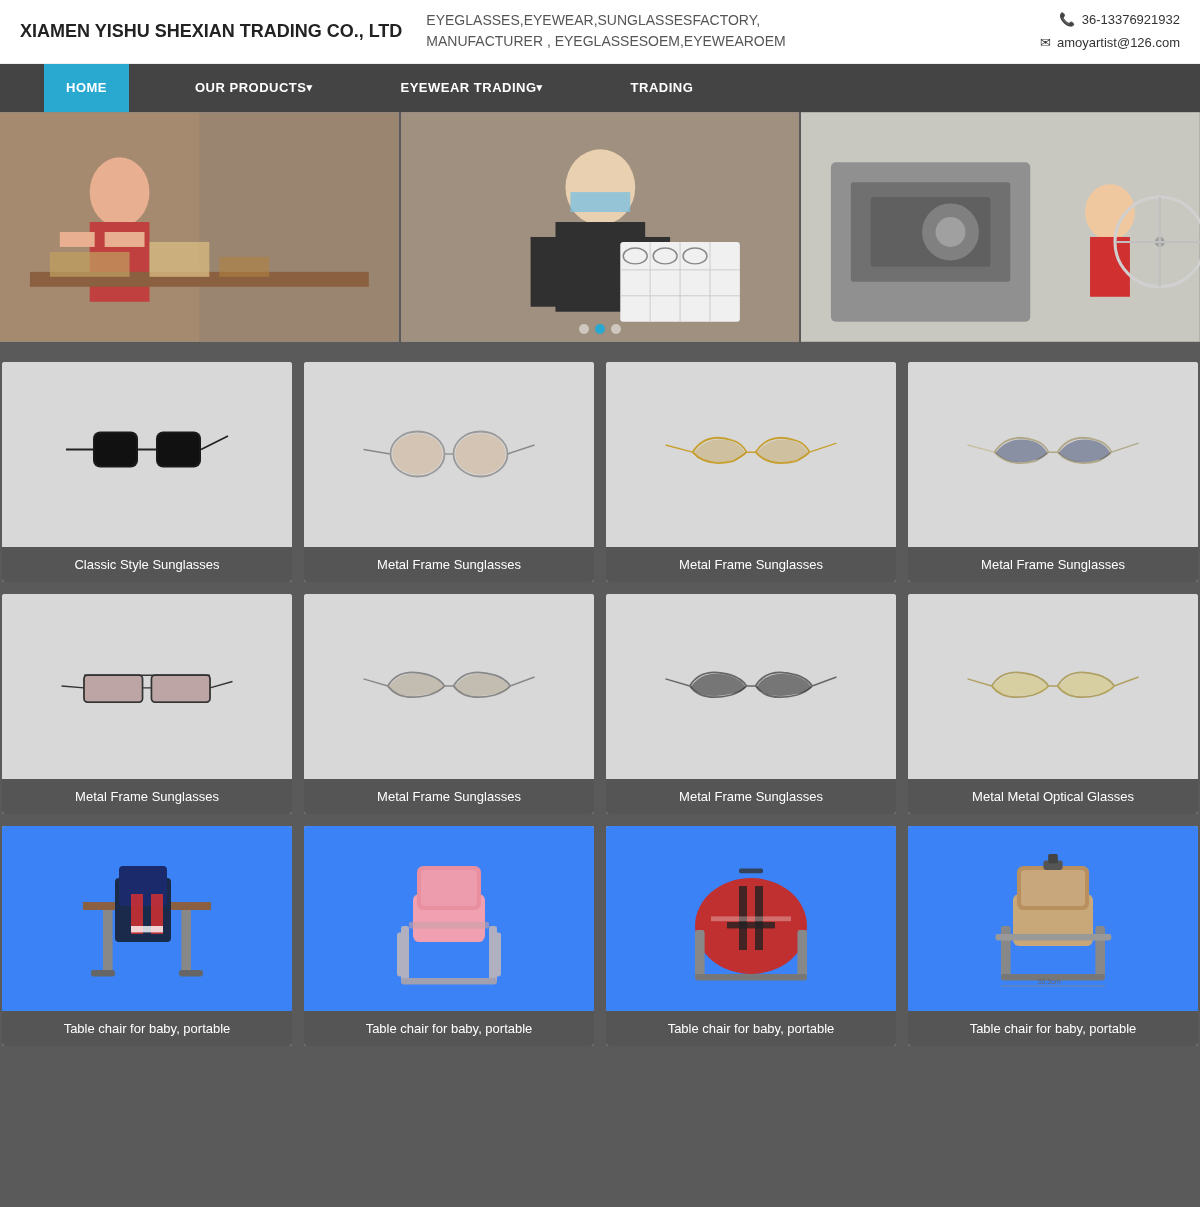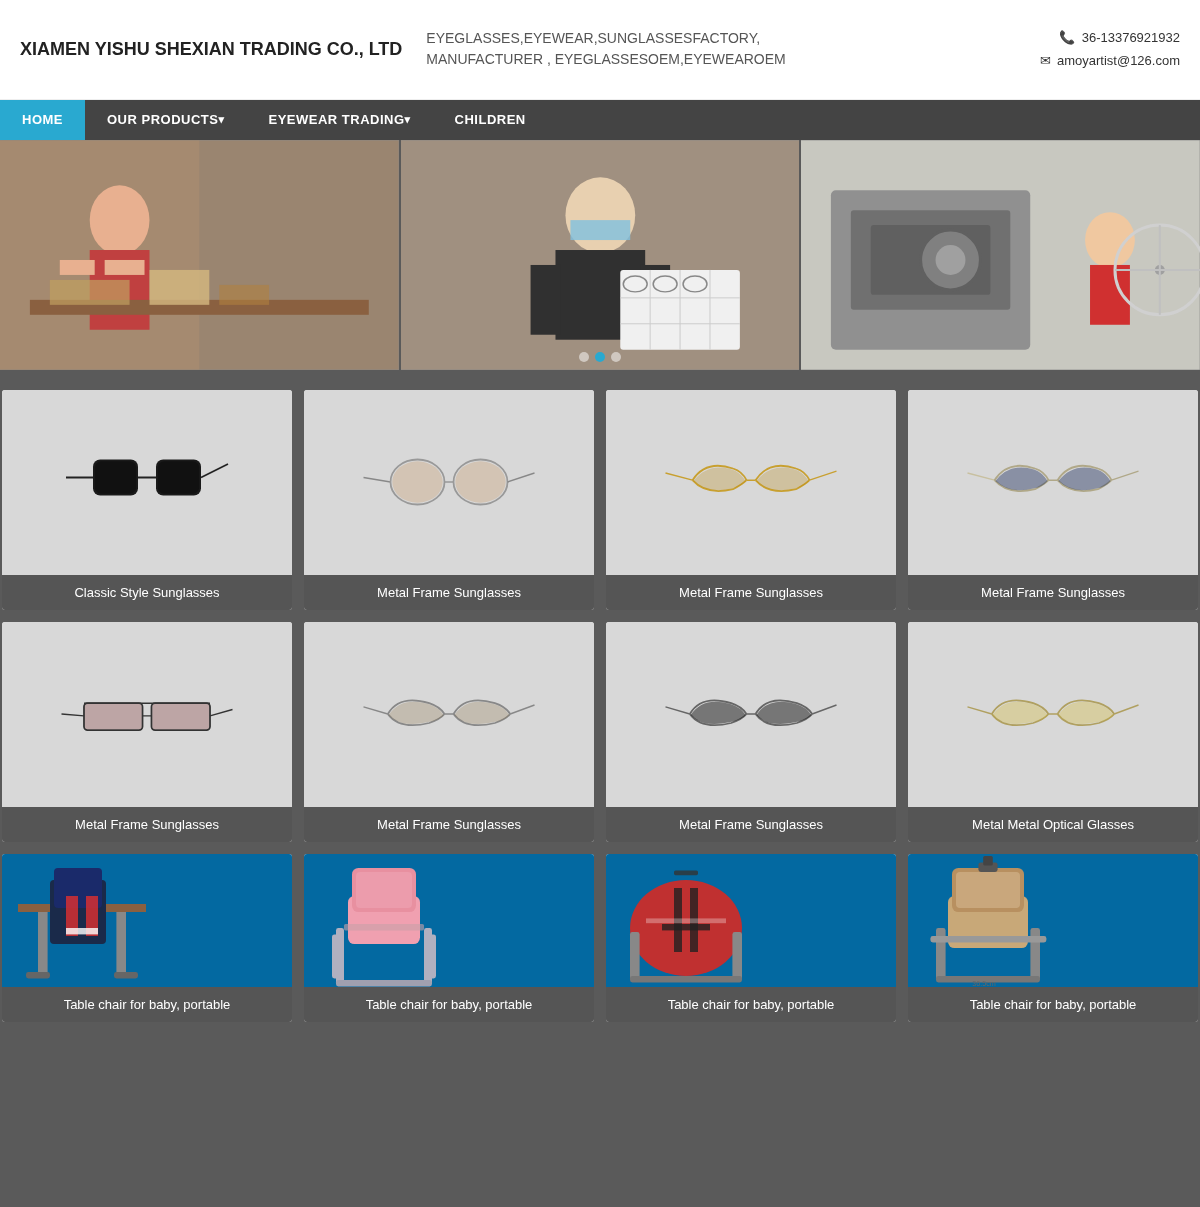--- a/index.html
+++ b/index.html
@@ -1,46 +1,46 @@
 <!DOCTYPE html>
 <html><head>
   <meta charset="utf-8">
   <style>
     * { margin: 0; padding: 0; box-sizing: border-box; }
     body { font-family: Arial, sans-serif; background: #5a5a5a; width: 1200px; }
 
     
-    .header { background: #fff; display: flex; align-items: center; justify-content: space-between; padding: 26px 20px; border-bottom: 1px solid #eee; }
+    .header { background: #fff; display: flex; align-items: center; justify-content: space-between; padding: 8px 20px; border-bottom: 1px solid #eee; }
     .header-logo { font-weight: bold; font-size: 18px; color: #222; }
     .header-tagline { font-size: 14px; color: #555; margin-left: 24px; line-height: 1.5; }
     .header-left { display: flex; align-items: center; }
     .header-contact { text-align: right; font-size: 13px; color: #333; line-height: 1.8; }
     .header-contact div { display: flex; align-items: center; justify-content: flex-end; gap: 6px; }
 
     
     nav { background: #444; display: flex; align-items: stretch; }
-    nav a { display: flex; align-items: center; padding: 4px 22px; height: 40px; color: #fff; text-decoration: none; font-size: 13px; font-weight: bold; letter-spacing: 0.5px; white-space: nowrap; }
+    nav a { display: flex; align-items: center; padding: 4px 22px; height: 48px; color: #fff; text-decoration: none; font-size: 13px; font-weight: bold; letter-spacing: 0.5px; white-space: nowrap; margin-left: 44px; }
     nav a.active { background: #29a9d0; }
     .nav-arrow::after { content: ' ▾'; font-size: 11px; }
 
     
     .banner { width: 100%; height: 230px; display: flex; overflow: hidden; }
     .banner-section { flex: 1; background: #888; position: relative; overflow: hidden; }
     .banner-section + .banner-section { border-left: 2px solid #5a5a5a; }
 
     
     .product-grid-container { background: #5a5a5a; padding: 20px 2px; }
     .product-grid { display: grid; grid-template-columns: repeat(4, 1fr); gap: 12px; }
 
     .product-card { background: #e8e8e8; border-radius: 3px; overflow: hidden; cursor: pointer; }
     .product-img-area { height: 185px; background: #d8d8d8; display: flex; align-items: center; justify-content: center; overflow: hidden; position: relative; }
     .product-label { background: #555; color: #fff; text-align: center; padding: 10px 8px; font-size: 13px; }
 
     
-    .baby-img-area { height: 133px; background: #0369a1; display: flex; align-items: center; justify-content: flex-start; }
+    .baby-img-area { height: 185px; background: #3b82f6; display: flex; align-items: center; justify-content: center; }
 
     
     .carousel-dots { position: absolute; bottom: 8px; left: 50%; transform: translateX(-50%); display: flex; gap: 6px; }
     .dot { width: 10px; height: 10px; border-radius: 50%; background: rgba(255,255,255,0.5); }
     .dot.active { background: #29a9d0; }
 
   </style>
 </head>
 <body>
 
@@ -61,21 +61,21 @@
       <span>✉</span>
       <span>amoyartist@126.com</span>
     </div>
   </div>
 </div>
 
 <nav>
   <a href="#" class="active">HOME</a>
   <a href="#" class="nav-arrow">OUR PRODUCTS</a>
   <a href="#" class="nav-arrow">EYEWEAR TRADING</a>
-  <a href="#">CHILDREN</a>
+  <a href="#">TRADING</a>
 </nav>
 
 <div class="banner">
   <div class="banner-section">
     <svg width="100%" height="100%" viewBox="0 0 400 230" xmlns="http://www.w3.org/2000/svg">
       <rect width="400" height="230" fill="#9a8570"></rect>
       <rect x="0" y="0" width="200" height="230" fill="#b09070" opacity="0.5"></rect>
 
       <ellipse cx="120" cy="80" rx="30" ry="35" fill="#e8b090"></ellipse>
       <rect x="90" y="110" width="60" height="80" fill="#c04040"></rect>

